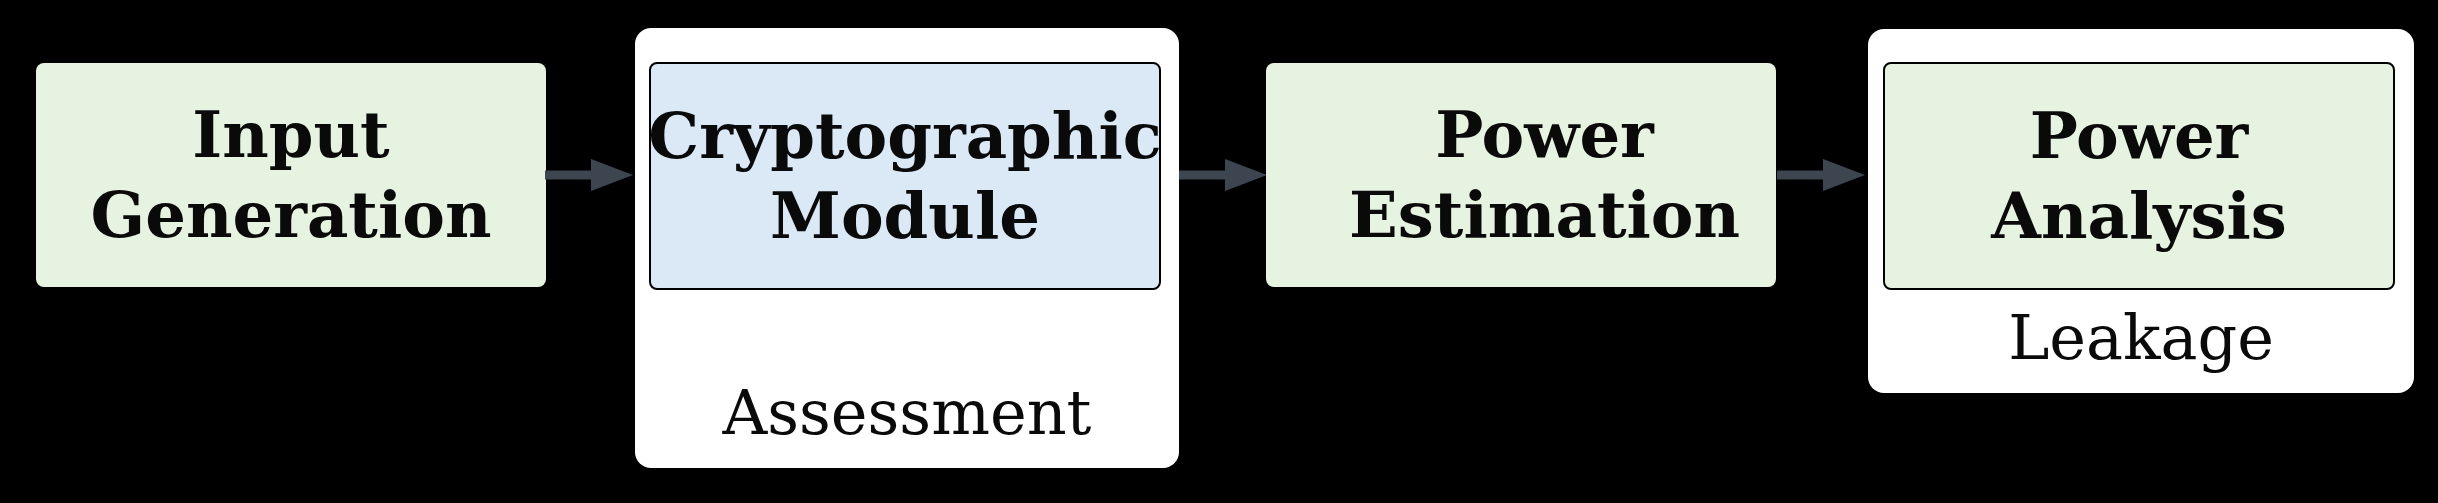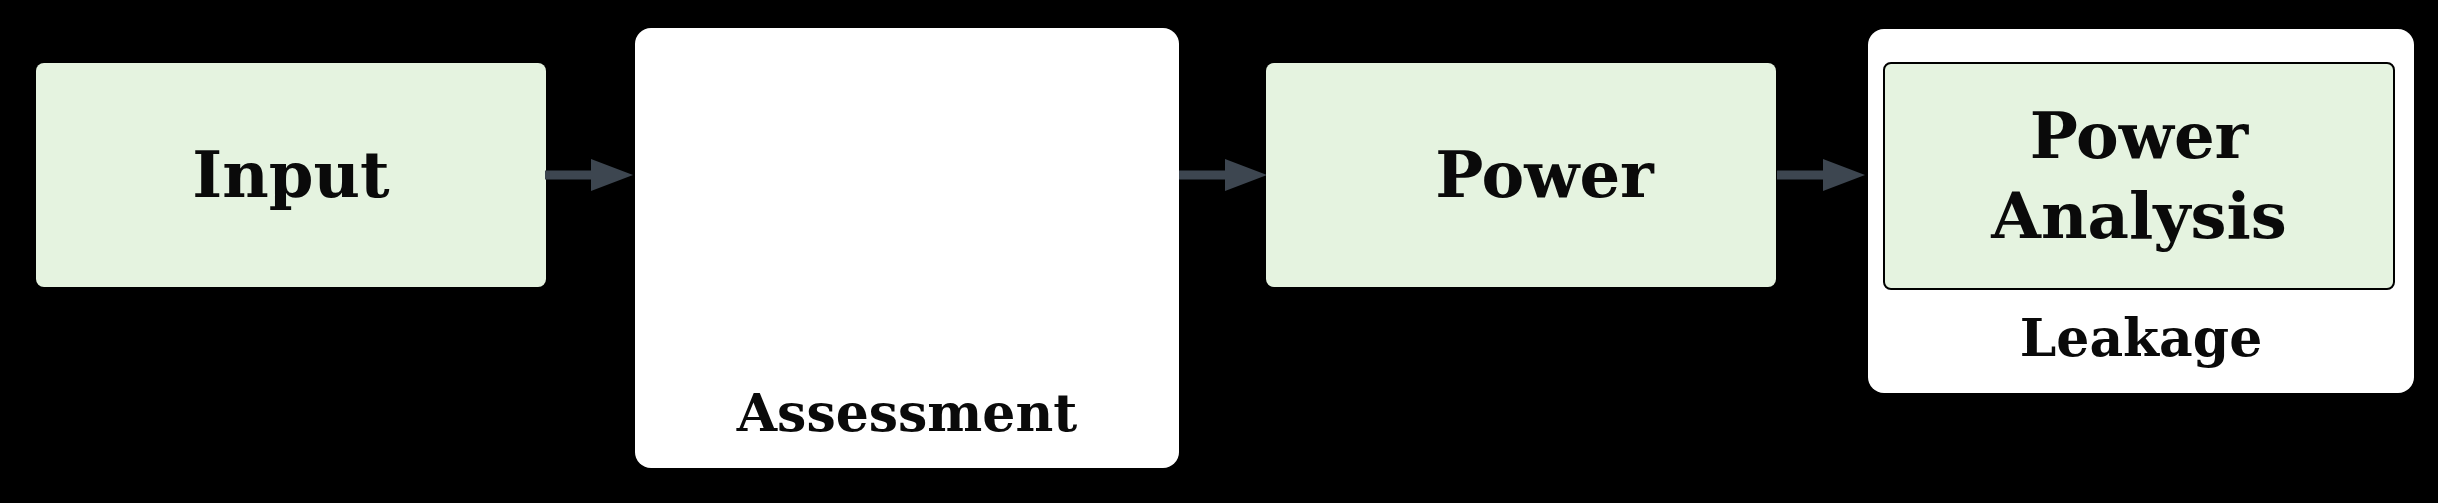--- a/index.html
+++ b/index.html
@@ -43,23 +43,23 @@
     top: 34px;
     width: 512px;
     height: 228px;
   }
   .caption {
     position: absolute;
     left: 0;
     right: 0;
     bottom: 16px;
     text-align: center;
-    font-size: 52px;
+    font-size: 62px;
     line-height: 78px;
-    font-weight: bold;
+    font-weight: normal;
     color: var(--text, #0a0a0a);
   }
   .line { display: block; }
   .arrow {
     position: absolute;
     width: 88px;
     height: 32px;
   }
   .arrow polygon { fill: var(--arrow, #3d4650); }
 
@@ -73,40 +73,48 @@
   #container-leakage .node { left: 15px; top: 33px; }
 </style>
 </head>
 <body>
 
 <div class="canvas">
 
   <div class="node green" id="node-input-generation">
     <div class="label">
       <span class="line">Input</span>
+      <span class="line">Generation</span>
     </div>
   </div>
 
   <svg class="arrow" id="arrow-1" viewBox="0 0 88 32" preserveAspectRatio="none">
     <polygon points="0,11.5 46,11.5 46,0 88,16 46,32 46,20.5 0,20.5"></polygon>
   </svg>
 
   <div class="container" id="container-simulation">
+    <div class="node blue bordered">
+      <div class="label">
+        <span class="line">Cryptographic</span>
+        <span class="line">Module</span>
+      </div>
+    </div>
     <div class="caption">
       <span class="line">Assessment</span>
     </div>
   </div>
 
   <svg class="arrow" id="arrow-2" viewBox="0 0 88 32" preserveAspectRatio="none">
     <polygon points="0,11.5 46,11.5 46,0 88,16 46,32 46,20.5 0,20.5"></polygon>
   </svg>
 
   <div class="node green" id="node-power-estimation">
     <div class="label">
       <span class="line">Power</span>
+      <span class="line">Estimation</span>
     </div>
   </div>
 
   <svg class="arrow" id="arrow-3" viewBox="0 0 88 32" preserveAspectRatio="none">
     <polygon points="0,11.5 46,11.5 46,0 88,16 46,32 46,20.5 0,20.5"></polygon>
   </svg>
 
   <div class="container" id="container-leakage">
     <div class="node green bordered">
       <div class="label">

